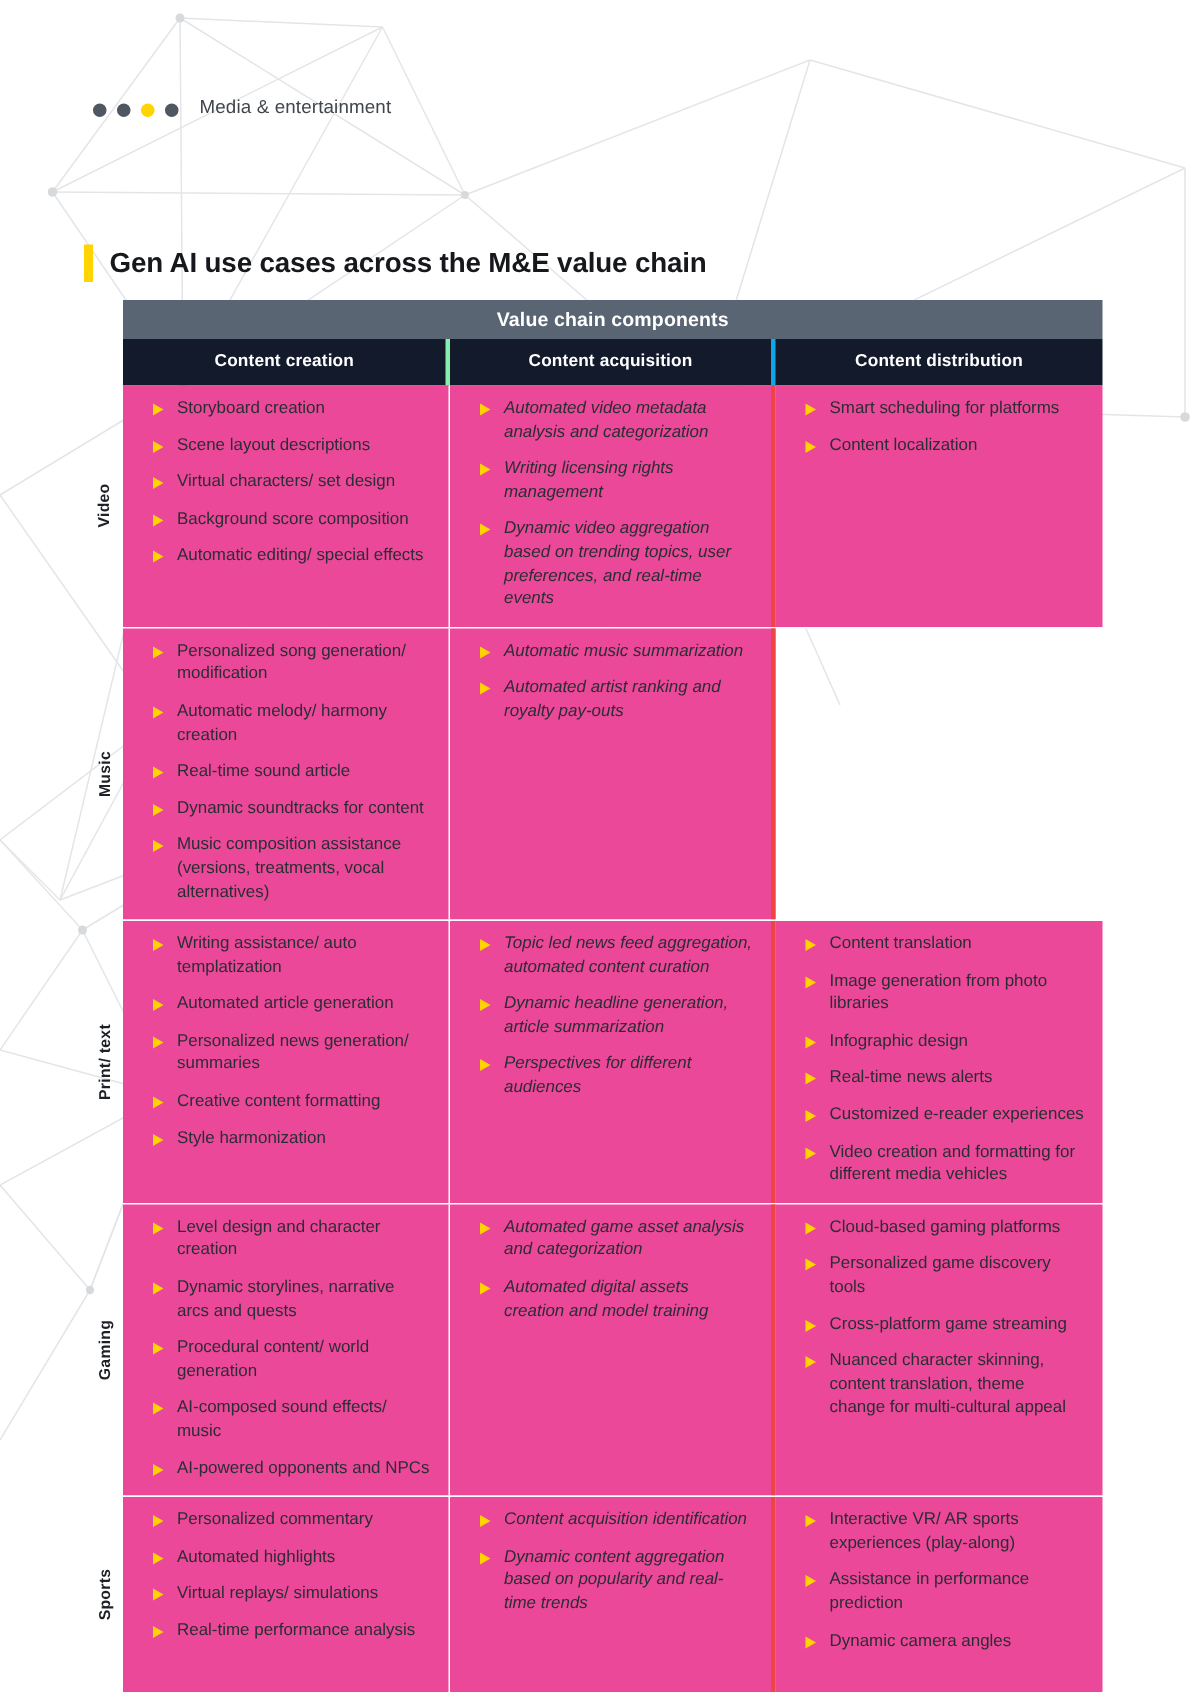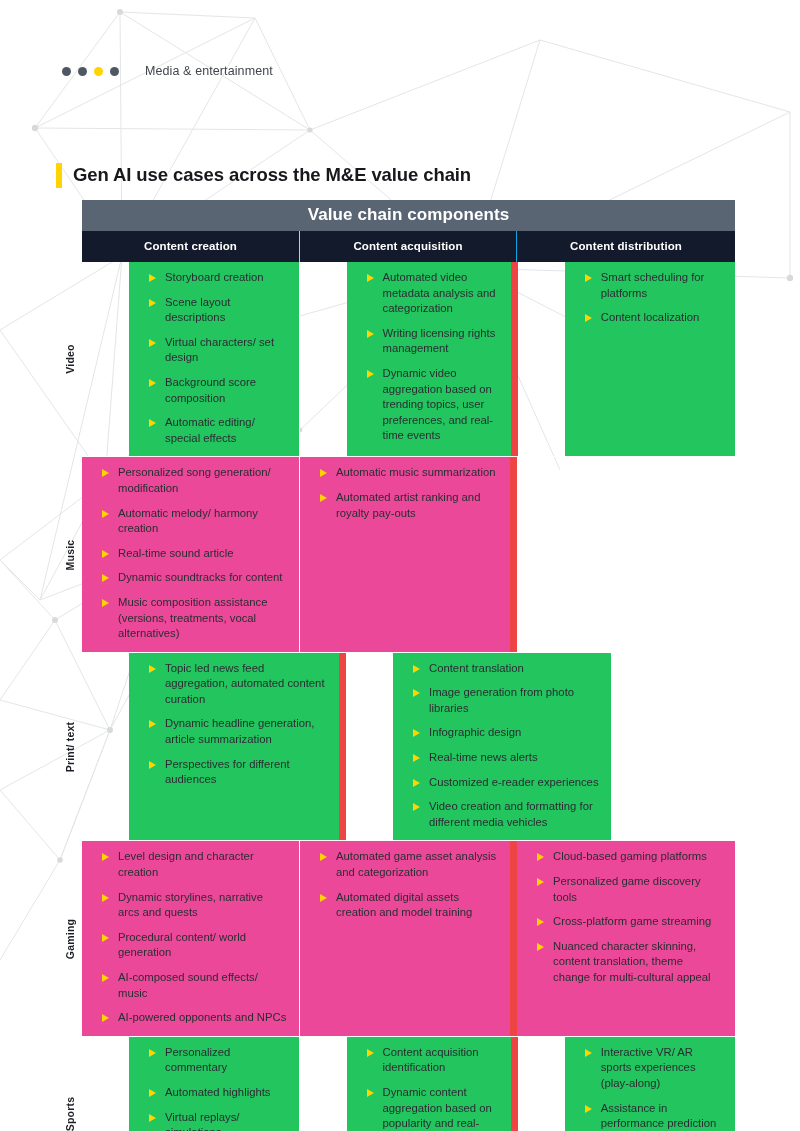--- a/index.html
+++ b/index.html
@@ -24,22 +24,22 @@
   #content {
     position: relative;
     z-index: 2;
   }
 
   
   .eyebrow {
     position: absolute;
     left: 62px; top: 64px;
     display: flex;
-    align-items: center;
-    gap: 12px;
+    align-items: flex-end;
+    gap: 0;
   }
   .dots { display: flex; align-items: center; gap: 7px; margin-right: 14px; }
   .dot { width: 9px; height: 9px; border-radius: 50%; background: #4e5762; }
   .dot.accent { background: #ffd400; }
   .eyebrow-label {
     font-size: 12.5px;
     color: #41464d;
     letter-spacing: 0.1px;
     white-space: nowrap;
   }
@@ -67,57 +67,57 @@
 
   
   .table-wrap {
     position: absolute;
     left: 82px; top: 200px;
     width: 653px;
   }
   .banner {
     background: #5a6573;
     color: #ffffff;
-    font-size: 17px;
+    font-size: 13px;
     font-weight: bold;
     text-align: center;
     padding: 5px 0 6px 0;
     letter-spacing: 0.1px;
   }
   .colhead-row {
     display: flex;
     background: #121a2b;
   }
   .colhead {
     color: #ffffff;
     font-size: 11.5px;
     font-weight: bold;
     text-align: center;
     padding: 9px 0 10px 0;
     letter-spacing: 0.1px;
   }
-  .colhead.c1 { width: 218px; border-right: 1px solid #86efac; }
-  .colhead.c2 { width: 217px; border-right: 1px solid #0ea5e9; }
+  .colhead.c1 { width: 218px; border-right: 3px solid #86efac; }
+  .colhead.c2 { width: 217px; border-right: 3px solid #0ea5e9; }
   .colhead.c3 { width: 218px; }
 
   .body-rows { position: relative; }
 
   .vrow {
     display: flex;
     position: relative;
   }
   .vrow .cell {
     padding: 8px 10px 10px 6px;
     position: relative;
   }
   .vrow .cell.c1 { width: 218px; border-right: 1px solid #ffffff; }
-  .vrow .cell.c2 { width: 217px; border-right: 7px solid #ef4444; }
+  .vrow .cell.c2 { width: 217px; border-right: 3px solid #ef4444; font-style: italic; }
   .vrow .cell.c3 { width: 218px; }
 
-  .shade-dark  { background: #22c55e; margin-left: 47px; }
+  .shade-dark  { background: #ec4899; }
   .shade-light { background: #ec4899; }
 
   .vrow.sep-top { border-top: 1px solid #ffffff; }
 
   ul.bullets { list-style: none; margin: 0; padding: 0; }
   ul.bullets li {
     position: relative;
     padding: 0 2px 0 30px;
     margin: 0 0 9px 0;
     font-size: 11.3px;
@@ -301,20 +301,29 @@
               <ul class="bullets">
                 <li>Automatic music summarization</li>
                 <li>Automated artist ranking and royalty pay-outs</li>
               </ul>
             </div>
           </div>
           <div class="vrow sep-top" style="min-height: 176px;">
             <div class="rowlabel">
               <span>Print/ text</span>
             </div>
+            <div class="cell c1 shade-dark">
+              <ul class="bullets">
+                <li>Writing assistance/ auto templatization</li>
+                <li>Automated article generation</li>
+                <li>Personalized news generation/ summaries</li>
+                <li>Creative content formatting</li>
+                <li>Style harmonization</li>
+              </ul>
+            </div>
             <div class="cell c2 shade-dark">
               <ul class="bullets">
                 <li>Topic led news feed aggregation, automated content curation</li>
                 <li>Dynamic headline generation, article summarization</li>
                 <li>Perspectives for different audiences</li>
               </ul>
             </div>
             <div class="cell c3 shade-dark">
               <ul class="bullets">
                 <li>Content translation</li>

